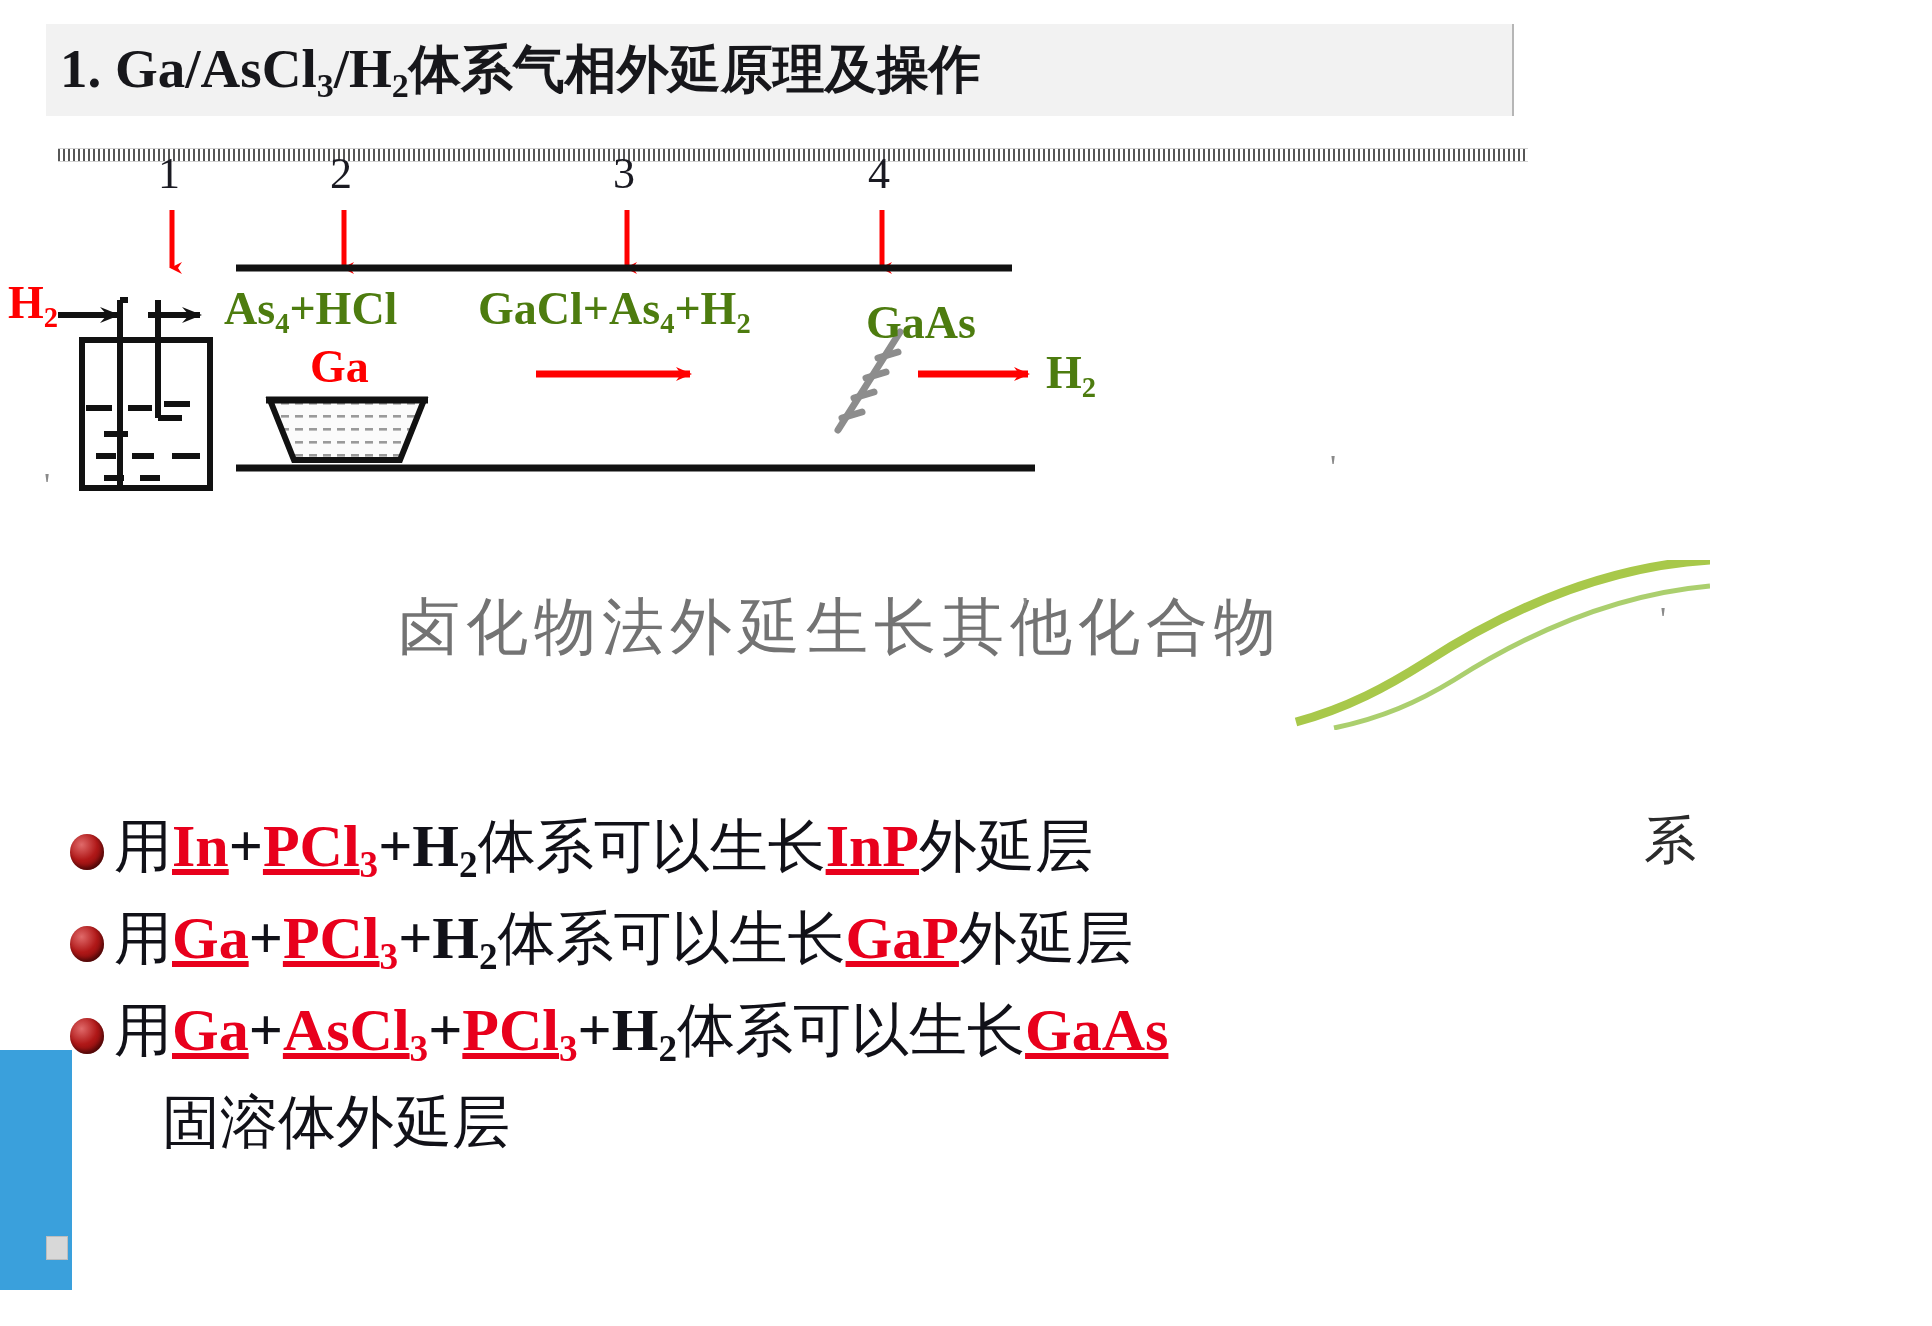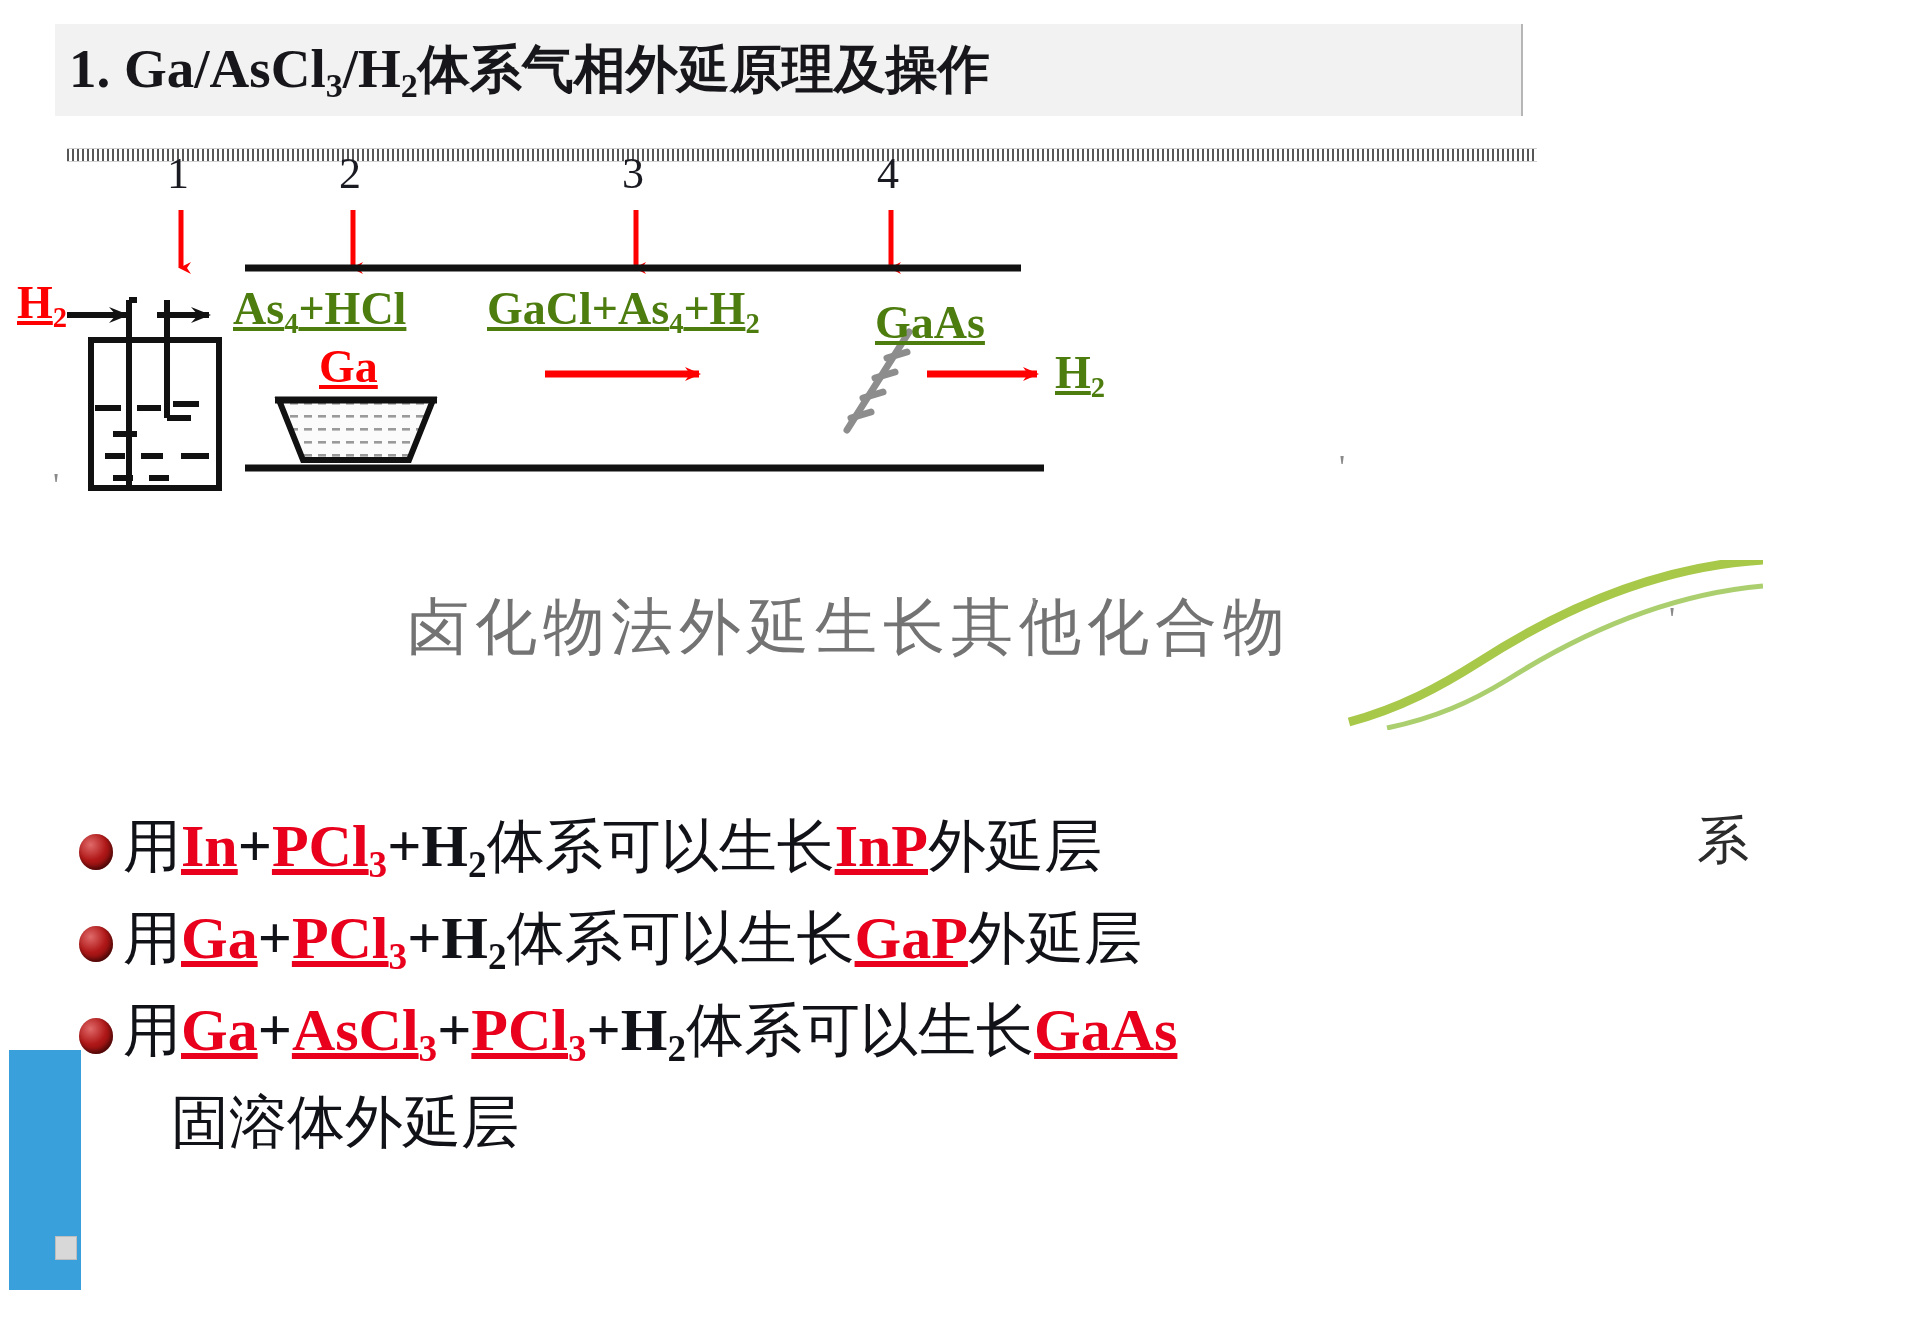--- a/index.html
+++ b/index.html
@@ -5,21 +5,21 @@
   html,body{margin:0;padding:0;}
   body{
     width:1932px;height:1326px;
     background:#ffffff;
     font-family:"Liberation Serif", serif;
     overflow:hidden;
     position:relative;
   }
 
   
-  #slide{position:absolute;left:9px;top:0;width:1700px;height:1326px;background:#fff;padding-left:44px;}
+  #slide{position:absolute;left:0;top:0;width:1700px;height:1326px;background:#fff;}
 
   .deco-green{
     position:absolute;right:-10px;top:560px;width:420px;height:170px;overflow:hidden;
     pointer-events:none;
   }
   .deco-green svg{display:block;}
 
   .deco-blue{
     position:absolute;left:0px;top:1050px;width:72px;height:240px;
     background:#3aa0dc;
@@ -60,21 +60,21 @@
     border-bottom:1px solid #c9c9c9;
     opacity:.85;
   }
 
   
   #diagram{position:absolute;left:0;top:150px;width:1500px;height:560px;}
   #diagram svg{display:block;}
 
   .lbl{position:absolute;font-family:"Liberation Serif",serif;font-weight:bold;color:#4d7c0f;white-space:nowrap;}
   .num{font-size:44px;color:#1a1a22;font-weight:400;}
-  .formula{font-size:46px;text-decoration:underline;}
+  .formula{font-size:46px;}
   .redtxt{color:#ff0000;}
 
   
   #caption{
     position:absolute;left:398px;top:585px;
     font-family:"DejaVu Sans", sans-serif;
     font-size:62px;
     letter-spacing:6px;
     color:#737373;
     white-space:nowrap;

